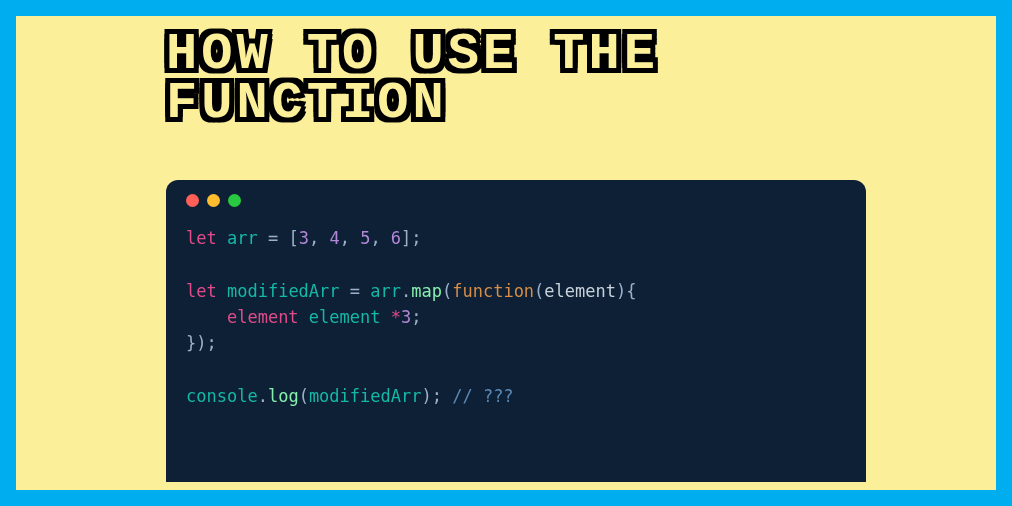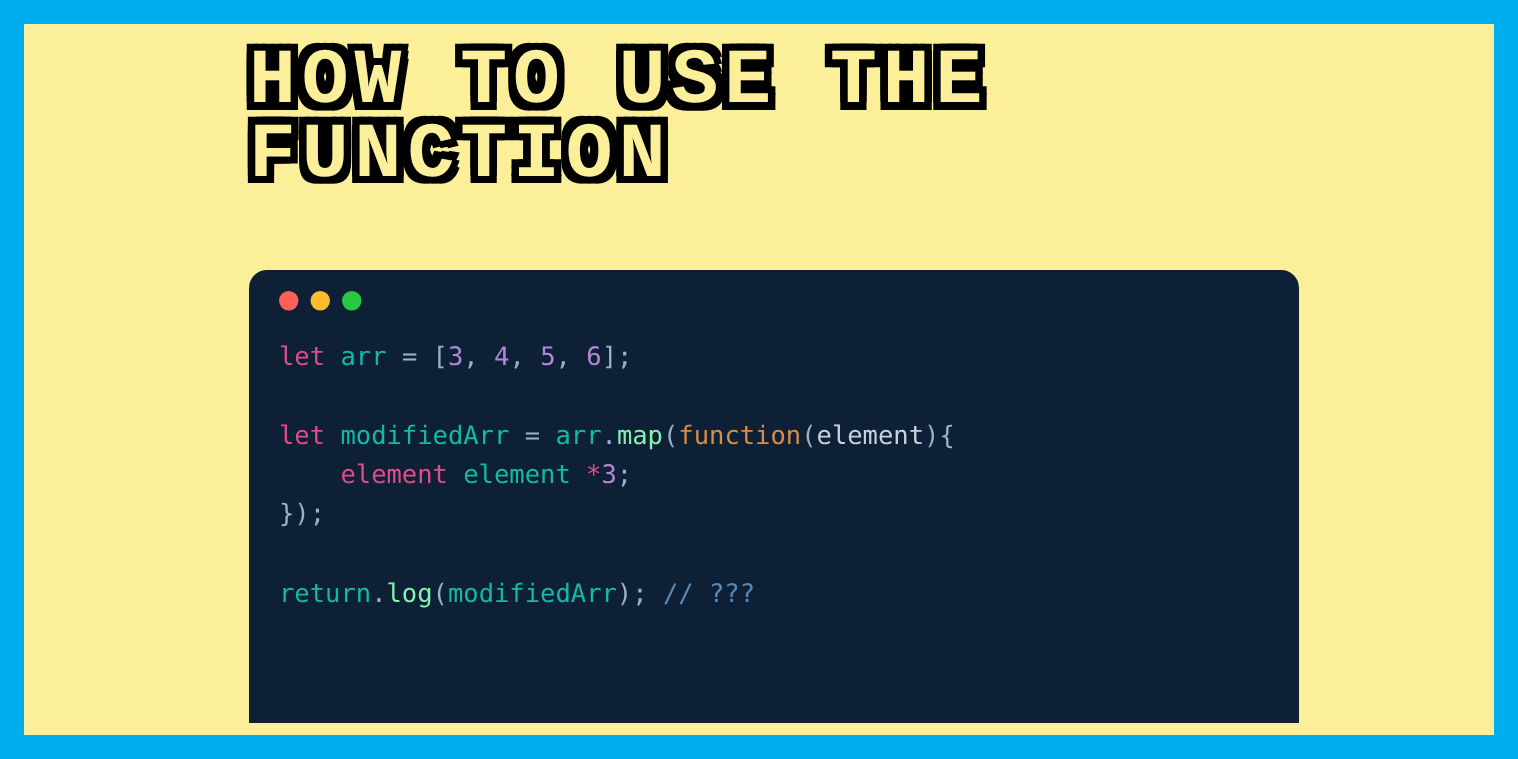--- a/index.html
+++ b/index.html
@@ -93,16 +93,16 @@
       <div class="dot dot-yellow" title="minimize"></div>
       <div class="dot dot-green" title="zoom"></div>
     </div>
 
 <div class="code"><span class="tok-keyword">let</span> <span class="tok-ident">arr</span><span class="tok-punct"> = </span><span class="tok-punct">[</span><span class="tok-num">3</span><span class="tok-punct">, </span><span class="tok-num">4</span><span class="tok-punct">, </span><span class="tok-num">5</span><span class="tok-punct">, </span><span class="tok-num">6</span><span class="tok-punct">];</span>
 
 <span class="tok-keyword">let</span> <span class="tok-ident">modifiedArr</span><span class="tok-punct"> = </span><span class="tok-ident">arr</span><span class="tok-punct">.</span><span class="tok-prop">map</span><span class="tok-punct">(</span><span class="tok-fn">function</span><span class="tok-punct">(</span><span class="tok-param">element</span><span class="tok-punct">)</span><span class="tok-punct">{</span>
 <span>    </span><span class="tok-return">element</span><span class="tok-ident"> element </span><span class="tok-op">*</span><span class="tok-num">3</span><span class="tok-punct">;</span>
 <span class="tok-punct">});</span>
 
-<span class="tok-ident">return</span><span class="tok-punct">.</span><span class="tok-prop">log</span><span class="tok-punct">(</span><span class="tok-ident">modifiedArr</span><span class="tok-punct">); </span><span class="tok-comment">// ???</span></div>
+<span class="tok-ident">console</span><span class="tok-punct">.</span><span class="tok-prop">log</span><span class="tok-punct">(</span><span class="tok-ident">modifiedArr</span><span class="tok-punct">); </span><span class="tok-comment">// ???</span></div>
   </div>
 
 </div>
 
 </body></html>

